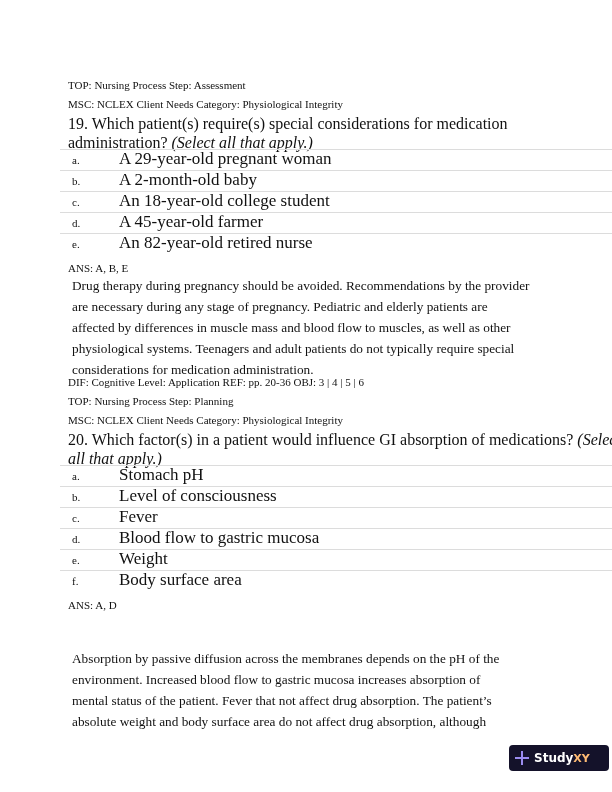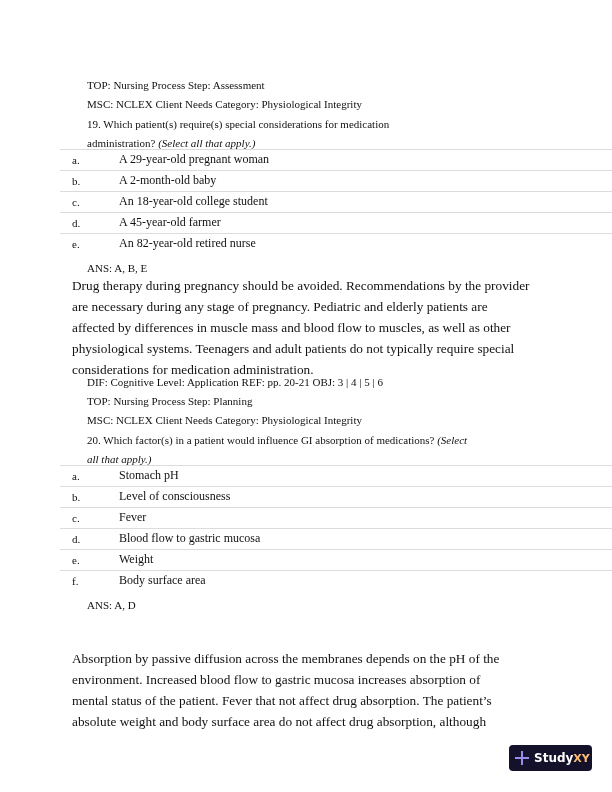--- a/index.html
+++ b/index.html
@@ -1,28 +1,28 @@
 <!DOCTYPE html>
 <html><head>
   <meta charset="utf-8">
   <style>
     html, body { margin: 0; padding: 0; background: #ffffff; }
     body { width: 612px; height: 792px; position: relative; overflow: hidden;
            font-family: "Liberation Serif", "DejaVu Serif", serif; color: #111111; }
-    .line { position: absolute; left: 87px; white-space: nowrap; }
+    .line { position: absolute; left: 68px; white-space: nowrap; }
     .small { font-size: 11px; line-height: 13px; }
-    .body { font-size: 11px; line-height: 16px; }
+    .body { font-size: 16px; line-height: 16px; }
     .opt-row { position: absolute; left: 60px; right: 0; height: 21px;
                border-top: 1px solid #dcdcdc; }
     .opt-letter { position: absolute; left: 12px; top: 4px; font-size: 11px; line-height: 13px; }
-    .opt-text { position: absolute; left: 59px; top: 1px; font-size: 12px; line-height: 16px; white-space: nowrap; }
+    .opt-text { position: absolute; left: 59px; top: 1px; font-size: 17px; line-height: 16px; white-space: nowrap; }
     em { font-style: italic; }
     .para { position: absolute; left: 72px; width: 470px; font-size: 13.3px; line-height: 21px; }
     .para span { display: block; white-space: nowrap; }
-    .badge { position: absolute; left: 509px; top: 745px; width: 83px; height: 26px;
+    .badge { position: absolute; left: 509px; top: 745px; width: 100px; height: 26px;
              background: #14122a; border-radius: 4px; display: flex; align-items: center;
              font-family: "DejaVu Sans", "Liberation Sans", sans-serif; }
     .badge .plus { position: relative; width: 14px; height: 14px; margin-left: 6px; margin-right: 5px; }
     .badge .plus::before, .badge .plus::after { content: ""; position: absolute; background: #9b8cf0; }
     .badge .plus::before { left: 6px; top: 0; width: 2px; height: 14px; }
     .badge .plus::after { left: 0; top: 6px; width: 14px; height: 2px; }
     .badge .brand1 { color: #ffffff; font-weight: bold; font-size: 12px; }
     .badge .brand2 { color: #fdba74; font-weight: bold; font-size: 11px; }
   </style>
 </head>
@@ -61,21 +61,21 @@
 </div>
 
 <div class="line small" style="top:262px;">ANS: A, B, E</div>
 <div class="para" style="top:275px;">
   <span>Drug therapy during pregnancy should be avoided. Recommendations by the provider</span>
   <span>are necessary during any stage of pregnancy. Pediatric and elderly patients are</span>
   <span>affected by differences in muscle mass and blood flow to muscles, as well as other</span>
   <span>physiological systems. Teenagers and adult patients do not typically require special</span>
   <span>considerations for medication administration.</span>
 </div>
-<div class="line small" style="top:376px;">DIF: Cognitive Level: Application REF: pp. 20-21 OBJ: 3 | 4 | 5 | 6</div>
+<div class="line small" style="top:376px;">DIF: Cognitive Level: Application REF: pp. 20-36 OBJ: 3 | 4 | 5 | 6</div>
 <div class="line small" style="top:395px;">TOP: Nursing Process Step: Planning</div>
 <div class="line small" style="top:414px;">MSC: NCLEX Client Needs Category: Physiological Integrity</div>
 
 <div class="line body" style="top:432px;">
   <span>20. Which factor(s) in a patient would influence GI absorption of medications?</span>
   <em>(Select</em>
 </div>
 <div class="line body" style="top:451px;text-align:center;">
   <em>all that apply.)</em>
 </div>

